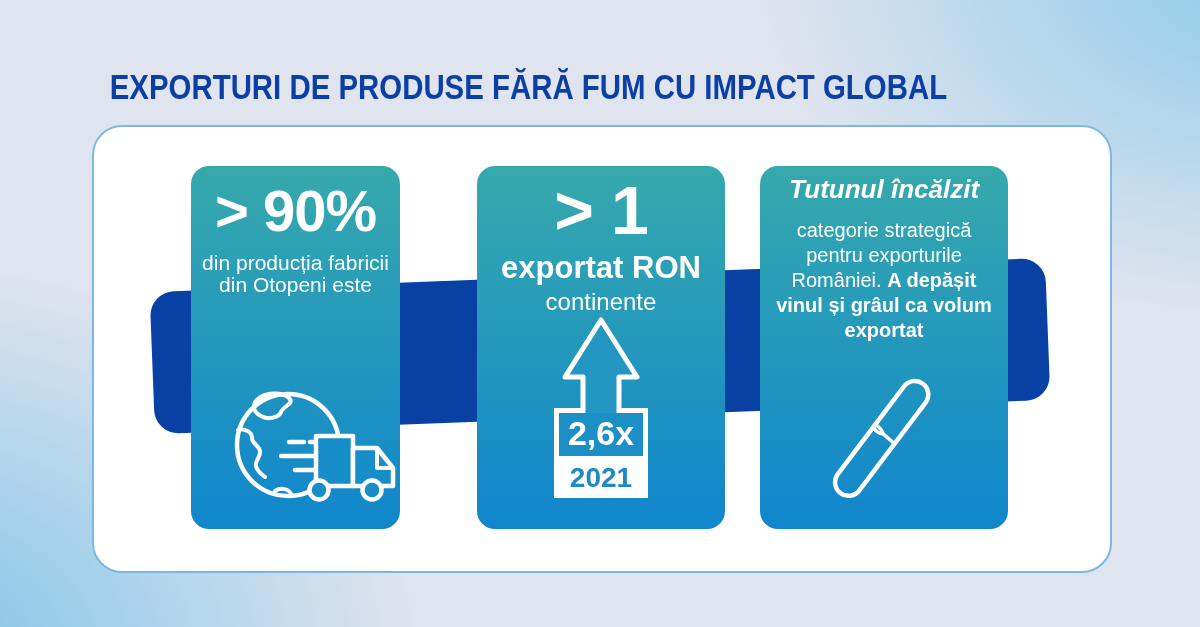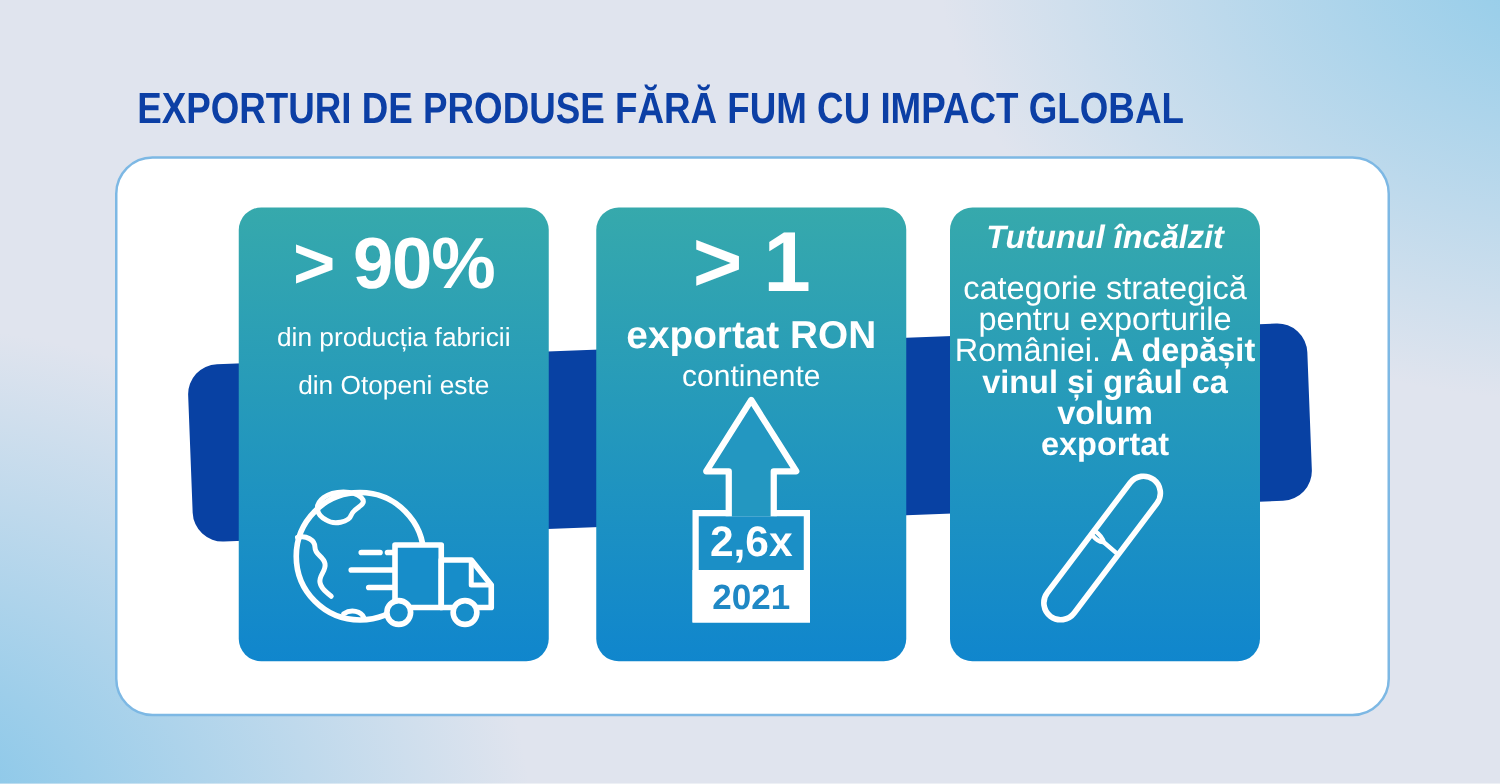--- a/index.html
+++ b/index.html
@@ -29,38 +29,38 @@
   .bar{
     position:absolute;left:152px;top:275px;width:896px;height:142px;
     background:#0841a3;border-radius:24px;
     transform:rotate(-2.2deg);
   }
   .card{
     position:absolute;top:166px;width:251px;height:363px;
     background:linear-gradient(180deg,#36a9ac 0%,#1086cd 100%);
     border-radius:18px;color:#ffffff;text-align:center;
   }
-  .card1{left:191px;width:248px;}
+  .card1{left:191px;width:209px;}
   .card2{left:477px;width:248px;}
   .card3{left:760px;width:248px;}
   .big{
     position:absolute;left:0;width:100%;font-weight:700;line-height:1;
     letter-spacing:-1px;
   }
   .card1 .big{top:16px;font-size:58px;}
   .card2 .big{top:10px;font-size:68px;}
   .sub-bold{position:absolute;left:0;top:84px;width:100%;font-size:31px;font-weight:700;}
   .sub-reg{position:absolute;left:0;top:122px;width:100%;font-size:24px;font-weight:400;}
   .bodytext{
     position:absolute;left:0;width:100%;margin:0;
-    font-size:21px;line-height:38px;white-space:pre-line;
+    font-size:21px;line-height:22px;white-space:pre-line;
   }
   .card1 .bodytext{top:86px;}
   .card3 .intro{position:absolute;left:0;top:8px;width:100%;font-size:26px;font-weight:700;font-style:italic;}
-  .card3 .bodytext{top:52px;font-size:26px;line-height:25px;}
+  .card3 .bodytext{top:52px;font-size:20px;line-height:25px;}
   .b{font-weight:700;}
   .icon-globe-truck{position:absolute;left:40px;top:222px;}
   .icon-arrow{position:absolute;left:74px;top:150px;}
   .icon-stick{position:absolute;left:47px;top:206px;}
   .svgtext{font-family:"Liberation Sans","DejaVu Sans",sans-serif;font-weight:700;}
 </style>
 </head>
 <body>
 
 <div class="stage">

